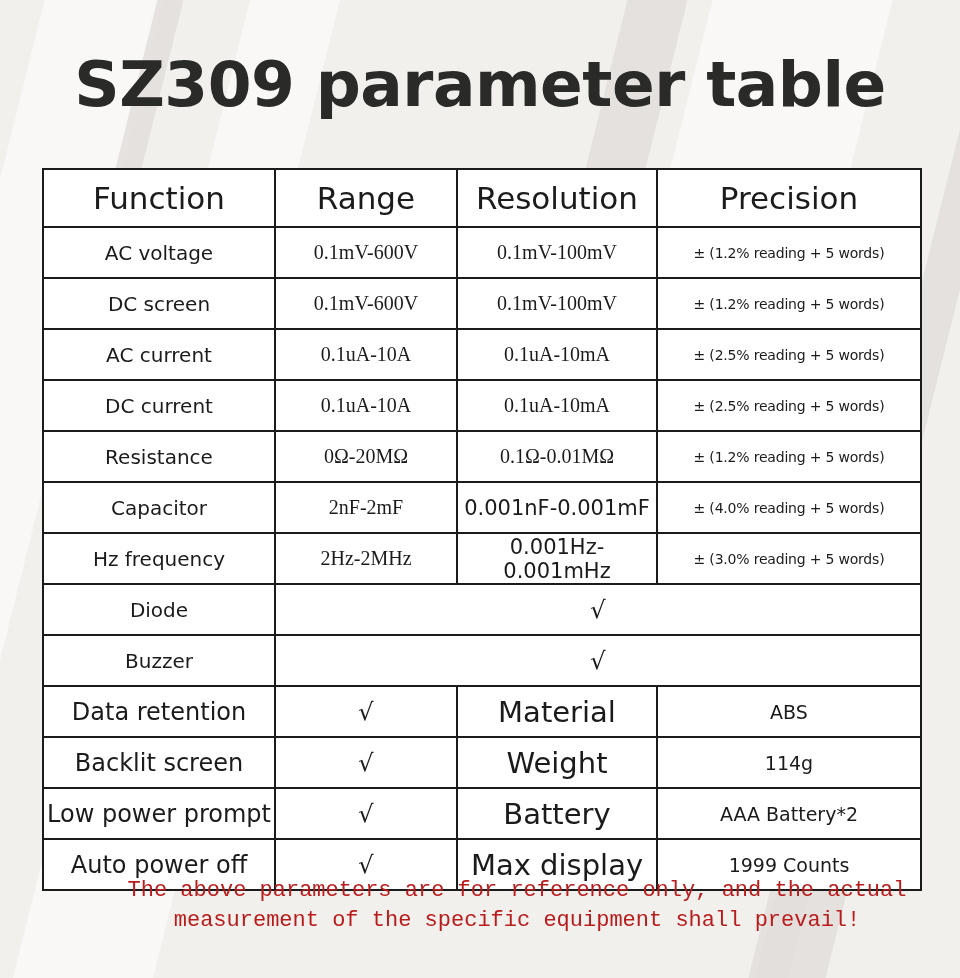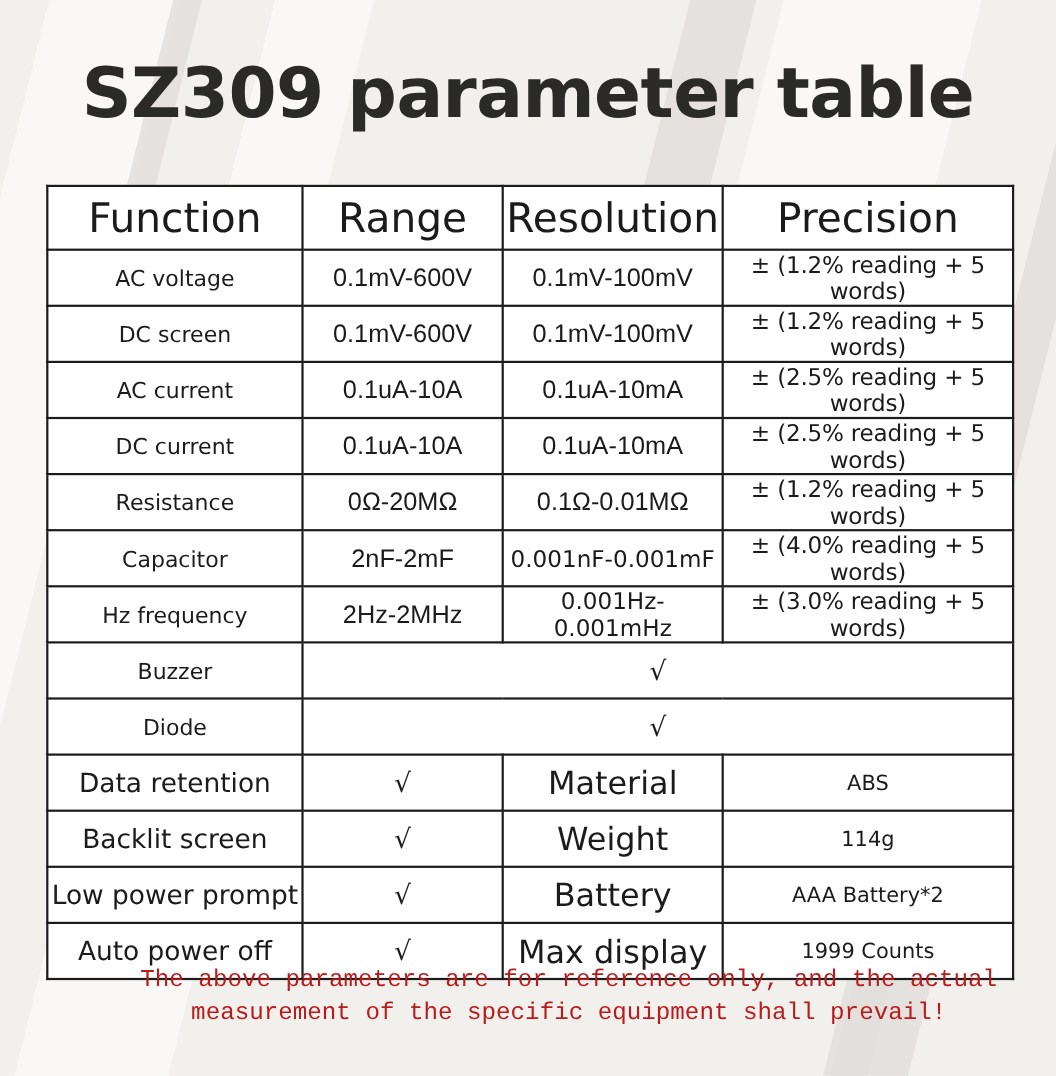--- a/index.html
+++ b/index.html
@@ -70,45 +70,45 @@
     padding: 0;
     background: #ffffff;
   }
   col.c1 { width: 232px; }
   col.c2 { width: 182px; }
   col.c3 { width: 200px; }
   col.c4 { width: 264px; }
 
   tr.head td {
     height: 56px;
-    font-size: 37px;
+    font-size: 31px;
     font-family: "DejaVu Sans", sans-serif;
   }
   tr.row td {
     height: 49px;
   }
   .cell-fn {
     font-size: 20px;
     font-family: "DejaVu Sans", sans-serif;
   }
   .cell-fn-sm {
     font-size: 24px;
     font-family: "DejaVu Sans", sans-serif;
     border-radius: 13px;
   }
   .cell-val {
-    font-size: 23px;
-    font-family: Liberation Sans, sans-serif;
+    font-size: 20px;
+    font-family: Liberation Serif, serif;
   }
   .cell-val-sm {
     font-size: 21px;
     font-family: "DejaVu Sans", sans-serif;
   }
   .cell-prec {
-    font-size: 21px;
+    font-size: 14px;
     font-family: "DejaVu Sans", sans-serif;
     letter-spacing: -0.2px;
   }
   .cell-check {
     font-size: 24px;
     font-family: "DejaVu Sans", sans-serif;
   }
   .cell-label {
     font-size: 29px;
     font-family: "DejaVu Sans", sans-serif;
@@ -201,25 +201,25 @@
           <td class="cell-prec">± (4.0% reading + 5 words)</td>
         </tr>
         <tr class="row">
           <td class="cell-fn">Hz frequency</td>
           <td class="cell-val">2Hz-2MHz</td>
           <td class="cell-val-sm">0.001Hz-0.001mHz</td>
           <td class="cell-prec">± (3.0% reading + 5 words)</td>
         </tr>
 
         <tr class="row">
+          <td class="cell-fn">Diode</td>
+          <td class="cell-check" colspan="3">√</td>
+        </tr>
+        <tr class="row">
           <td class="cell-fn">Buzzer</td>
-          <td class="cell-check" colspan="3">√</td>
-        </tr>
-        <tr class="row">
-          <td class="cell-fn">Diode</td>
           <td class="cell-check" colspan="3">√</td>
         </tr>
 
         <tr class="row">
           <td class="cell-fn-sm">Data retention</td>
           <td class="cell-check">√</td>
           <td class="cell-label">Material</td>
           <td class="cell-spec">ABS</td>
         </tr>
         <tr class="row">

